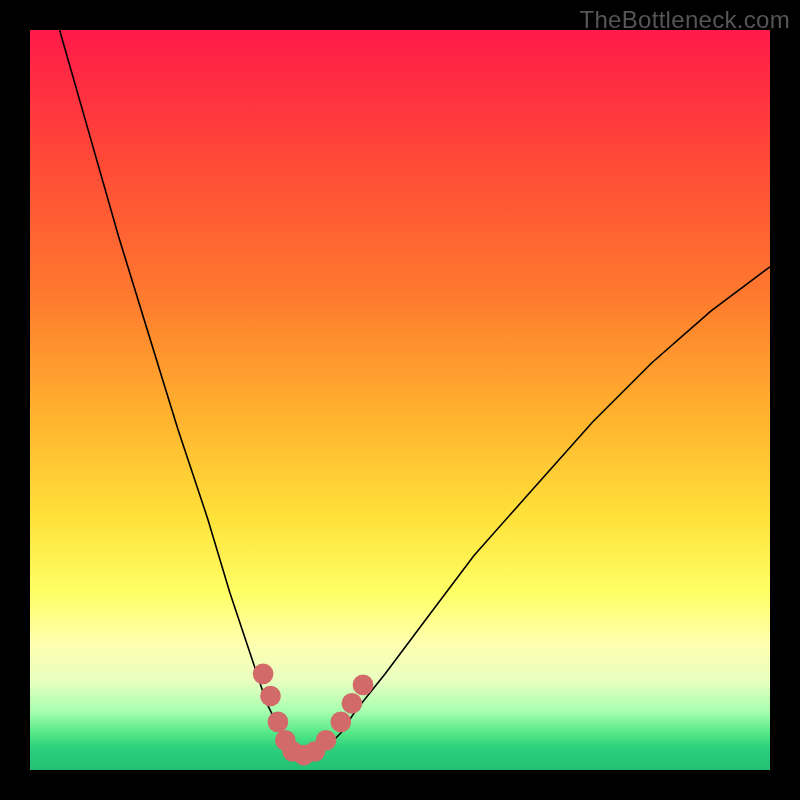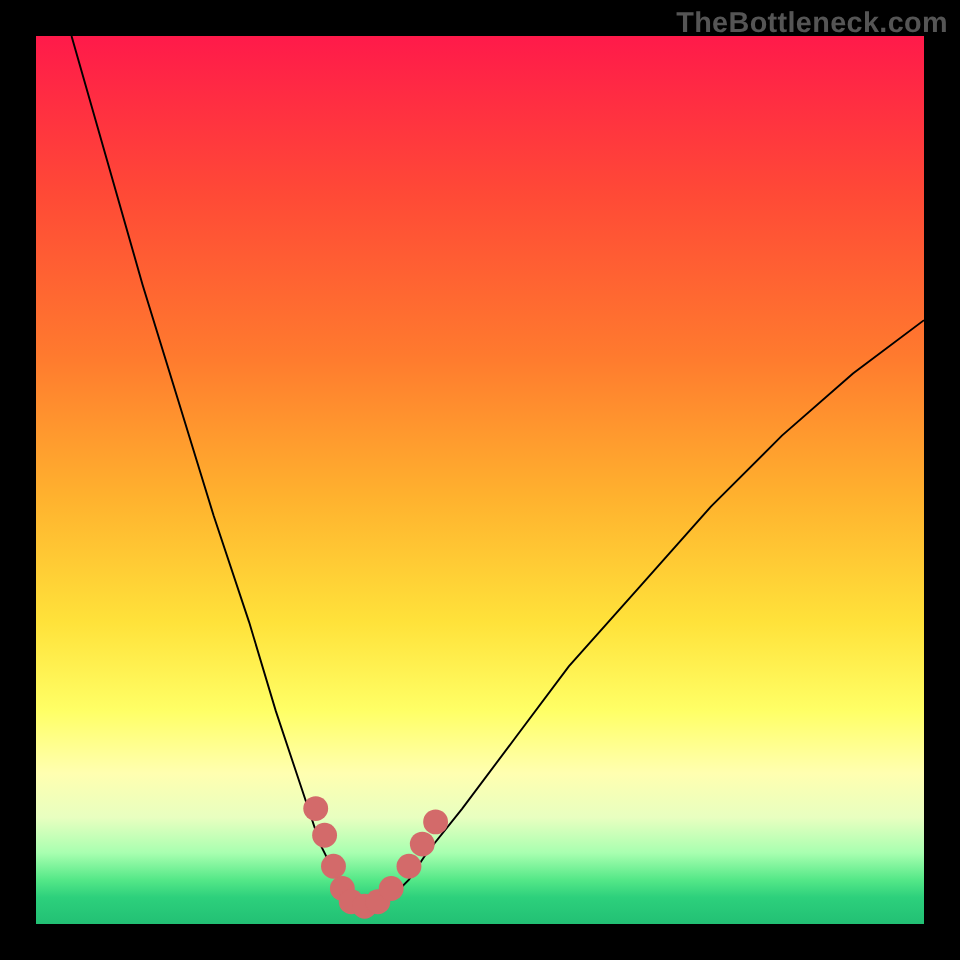--- a/index.html
+++ b/index.html
@@ -34,21 +34,21 @@
     width: 100%;
     height: 100%;
     
   }
   .watermark {
     position: absolute;
     top: 6px;
     right: 10px;
     color: #555;
     font-size: 24px;
-    font-weight: 700;
+    font-weight: 400;
     letter-spacing: 0.3px;
   }
   svg.curve {
     position: absolute;
     top: 0;
     left: 0;
     width: 100%;
     height: 100%;
   }
   .curve-stroke {

